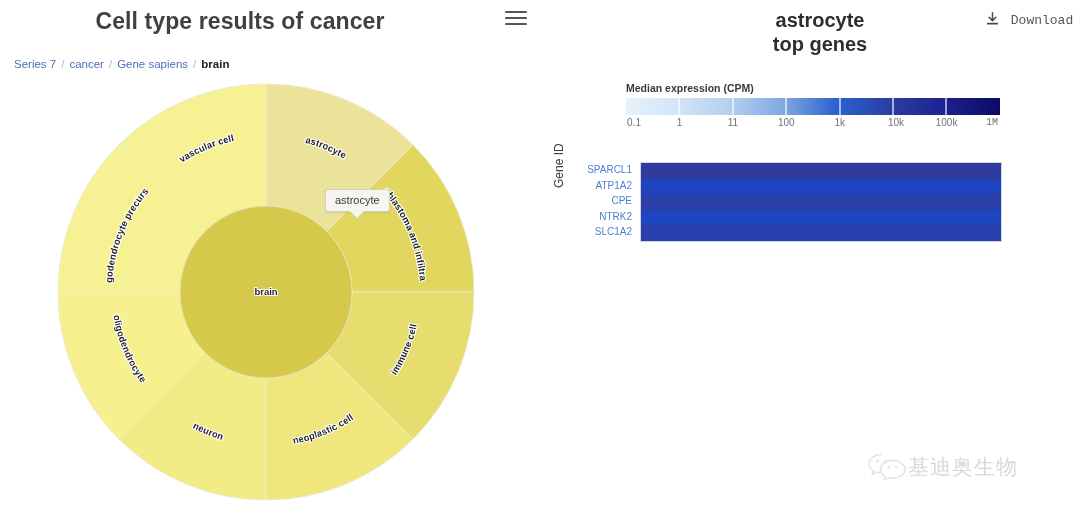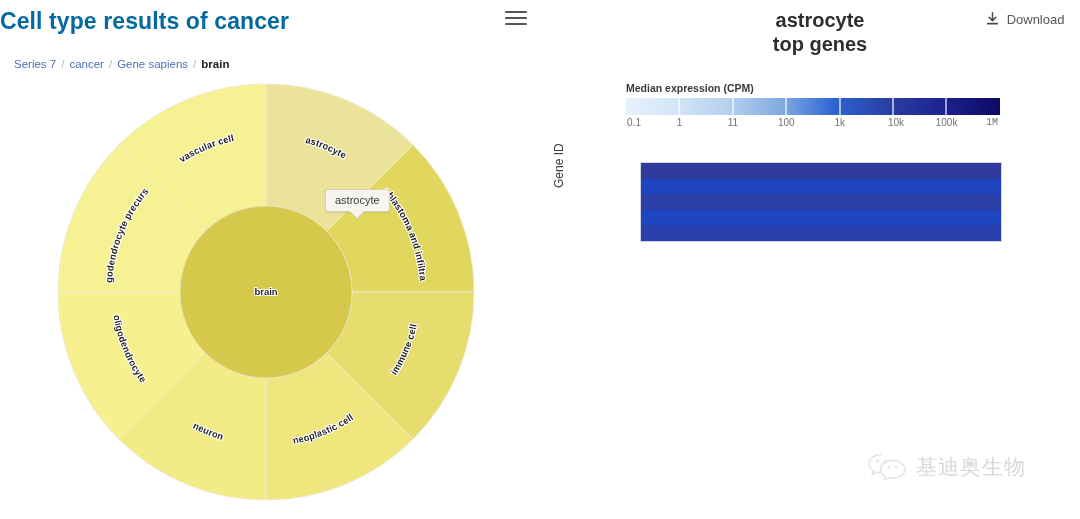--- a/index.html
+++ b/index.html
@@ -18,24 +18,24 @@
   #left-panel {
     position: absolute;
     left: 0; top: 0;
     width: 540px; height: 519px;
   }
 
   #sunburst-title {
     position: absolute;
     left: 0; top: 8px;
     width: 480px;
-    text-align: left;
+    text-align: center;
     font-size: 23px;
     font-weight: 600;
-    color: #0369a1;
+    color: #404040;
     letter-spacing: 0.1px;
   }
 
   #hamburger-button {
     position: absolute;
     left: 505px; top: 11px;
     width: 22px; height: 18px;
     cursor: pointer;
   }
   #hamburger-button span {
@@ -145,20 +145,21 @@
     color: #2e2e2e;
   }
 
   #download-button {
     position: absolute;
     left: 446px; top: 12px;
     font-size: 13px;
     color: #56565c;
     cursor: pointer;
     white-space: nowrap;
+    font-family: Liberation Mono, monospace;
   }
   #download-icon {
     display: inline-block;
     vertical-align: -2px;
     margin-right: 4px;
   }
 
   #legend-title {
     position: absolute;
     left: 86px; top: 82px;
@@ -232,21 +233,20 @@
   #watermark {
     position: absolute;
     left: 866px; top: 450px;
     display: flex;
     align-items: center;
     opacity: 0.55;
   }
   #watermark-text {
     font-size: 21px;
     color: #b9b9b9;
-    margin-left: 8px;
     font-family: Liberation Serif, serif;
     letter-spacing: 1px;
   }
 </style>
 </head>
 <body>
 
 <div id="left-panel">
 
   <div id="sunburst-title">Cell type results of cancer</div>
@@ -350,20 +350,27 @@
       <div class="tk" style="left: 106.857px;">11</div>
       <div class="tk" style="left: 160.286px; text-align: center;">100</div>
       <div class="tk" style="left: 213.714px;">1k</div>
       <div class="tk" style="left: 270px;">10k</div>
       <div class="tk" style="left: 320.571px;">100k</div>
       <div class="tk" style="left: 366px; font-family: Liberation Mono, monospace;">1M</div>
     </div>
 
   <div id="heatmap-area">
     <div id="gene-axis-title">Gene ID</div>
+    <div id="gene-labels">
+        <div class="gene">SPARCL1</div>
+        <div class="gene">ATP1A2</div>
+        <div class="gene">CPE</div>
+        <div class="gene">NTRK2</div>
+        <div class="gene">SLC1A2</div>
+      </div>
     <div id="heatmap-grid">
         <div class="hm-row" style="background: rgb(47, 60, 158);"></div>
         <div class="hm-row" style="background: rgb(30, 69, 191);"></div>
         <div class="hm-row" style="background: rgb(42, 63, 168);"></div>
         <div class="hm-row" style="background: rgb(30, 70, 192);"></div>
         <div class="hm-row" style="background: rgb(42, 63, 174);"></div>
       </div>
   </div>
 </div>
 

